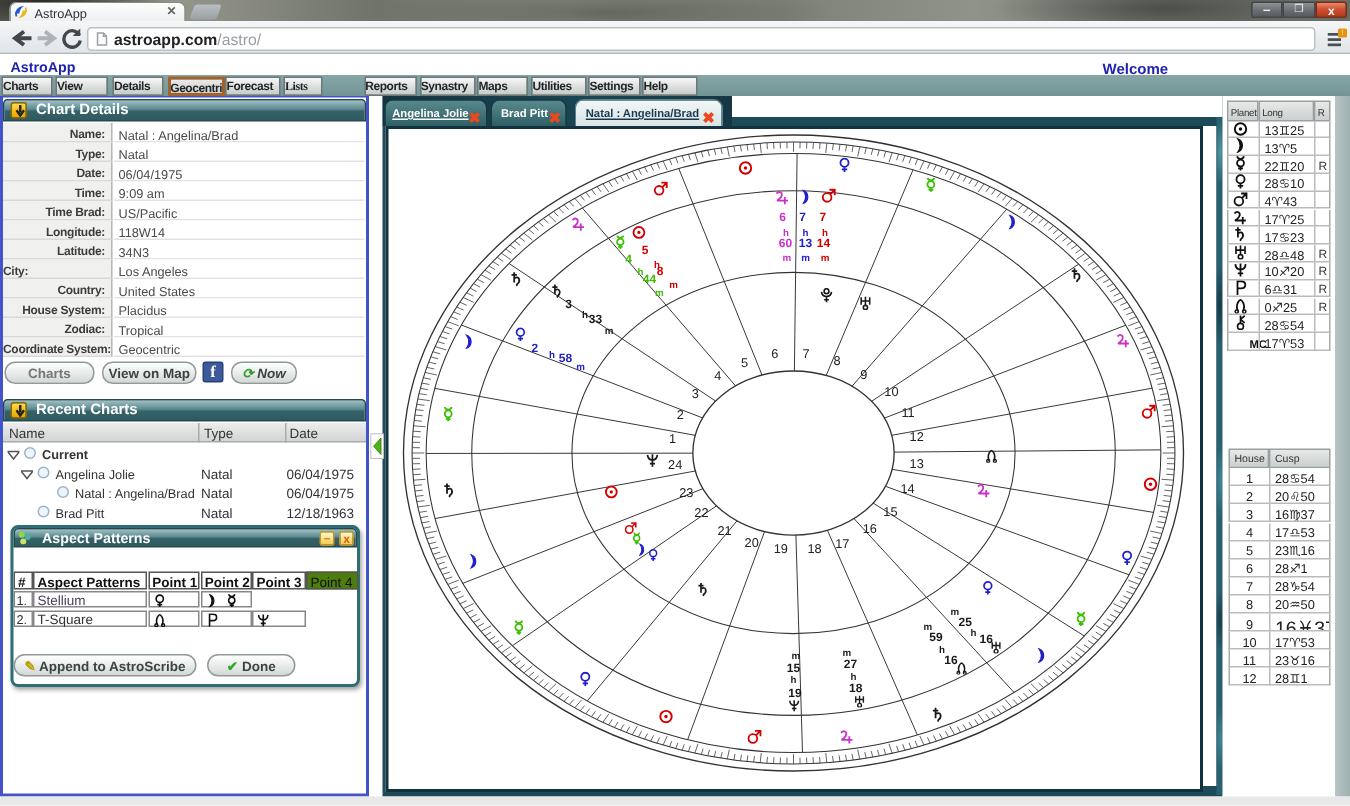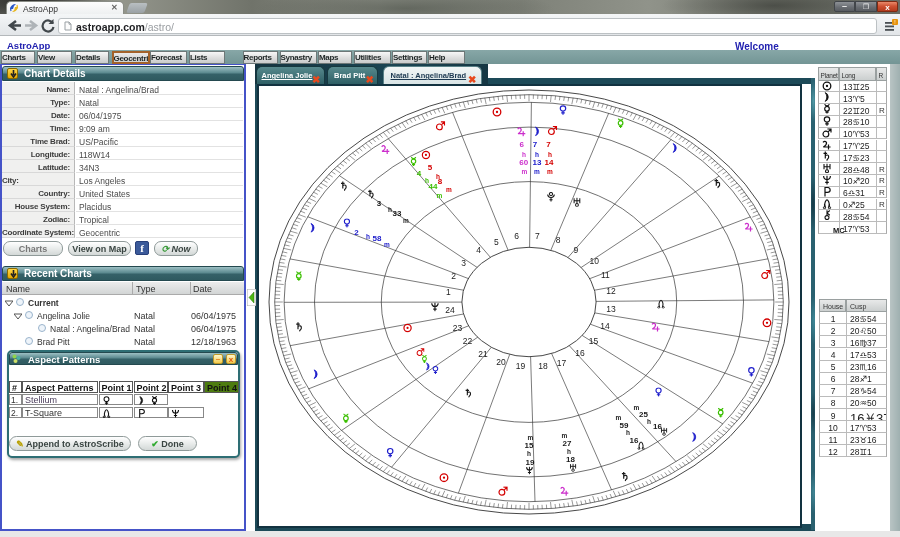--- a/index.html
+++ b/index.html
@@ -55,21 +55,21 @@
 <div class="ab" style="left:892px;top:18.5px;width:6px;height:6px;background:#e8930c;border-radius:1px;color:#fff;font-size:5px;text-align:center;line-height:6px">!</div>
 <div class="ab" style="left:0;top:37px;width:900px;height:13px;background:#fff"></div>
 <div class="ab" style="left:7px;top:39.5px;font-size:9.5px;font-weight:bold;color:#2222b0">AstroApp</div>
 <div class="ab" style="left:735px;top:41px;font-size:10px;font-weight:bold;color:#2222b0">Welcome</div>
 <div class="ab" style="left:0;top:50px;width:900px;height:14px;background:linear-gradient(#87a7a7,#739595)"></div>
 <div class="ab mbtn" style="left:1px;top:51px;width:34px;height:13px;">Charts</div>
 <div class="ab mbtn" style="left:37px;top:51px;width:35px;height:13px;">View</div>
 <div class="ab mbtn" style="left:75px;top:51px;width:34px;height:13px;">Details</div>
 <div class="ab mbtn" style="left:111.5px;top:51px;width:38px;height:13px;border:2px solid #a3622a;background:linear-gradient(#e9e9e9,#cfcfcf);">Geocentric</div>
 <div class="ab mbtn" style="left:150px;top:51px;width:37px;height:13px;">Forecast</div>
-<div class="ab mbtn" style="left:189px;top:51px;width:36px;height:13px;">Lists</div>
+<div class="ab mbtn" style="left:189px;top:51px;width:26px;height:13px;font-family:Liberation Serif, serif;">Lists</div>
 <div class="ab mbtn" style="left:242.5px;top:51px;width:35.5px;height:13px;">Reports</div>
 <div class="ab mbtn" style="left:279.5px;top:51px;width:37px;height:13px;">Synastry</div>
 <div class="ab mbtn" style="left:318px;top:51px;width:34px;height:13px;">Maps</div>
 <div class="ab mbtn" style="left:354px;top:51px;width:36.5px;height:13px;">Utilities</div>
 <div class="ab mbtn" style="left:392px;top:51px;width:34.5px;height:13px;">Settings</div>
 <div class="ab mbtn" style="left:428px;top:51px;width:37px;height:13px;">Help</div>
 <div class="ab" style="left:0;top:64px;width:245.5px;height:467px;background:#fff;border:2px solid #4553c8;border-top:1.5px solid #4553c8"></div>
 <div class="ab hdrbar" style="left:2px;top:66px;width:241.5px;height:15px;font-size:10px;line-height:14px;padding-left:21px">Chart Details</div>
 <div class="ab" style="left:7px;top:68px;width:11px;height:11px;background:linear-gradient(#ffd84a,#e8a800);border:1px solid #8a6a00;border-radius:2px"></div>
 <svg class="ab" style="left:9.5px;top:70px" width="7" height="8" viewBox="0 0 7 8">
@@ -195,21 +195,21 @@
     <circle cx="6.5" cy="4" r="2" fill="#4ab0a0"></circle>
     <circle cx="3.5" cy="7" r="2" fill="#cde06a"></circle>
   </svg>
 <div class="ab" style="left:213px;top:353.5px;width:10px;height:10px;background:linear-gradient(#fff8cf,#f2cc4e);border:1px solid #c09a28;border-radius:2px;color:#e07614;font-size:8px;font-weight:bold;text-align:center;line-height:8px">–</div>
 <div class="ab" style="left:226px;top:353.5px;width:10px;height:10px;background:linear-gradient(#fff8cf,#f2cc4e);border:1px solid #c09a28;border-radius:2px;color:#e05a10;font-size:8px;font-weight:bold;text-align:center;line-height:9px">x</div>
 <div class="ab" style="left:9px;top:381px;width:13px;height:12px;border:1px solid #555;font-size:9px;font-weight:bold;color:#111;padding:1px 0 0 2px;background:#fff">#</div>
 <div class="ab" style="left:22px;top:381px;width:76px;height:12px;border:1px solid #555;font-size:9px;font-weight:bold;color:#111;padding:1px 0 0 2px;background:#fff">Aspect Patterns</div>
 <div class="ab" style="left:98.5px;top:381px;width:34.5px;height:12px;border:1px solid #555;font-size:9px;font-weight:bold;color:#111;padding:1px 0 0 2px;background:#fff">Point 1</div>
 <div class="ab" style="left:133.5px;top:381px;width:34px;height:12px;border:1px solid #555;font-size:9px;font-weight:bold;color:#111;padding:1px 0 0 2px;background:#fff">Point 2</div>
 <div class="ab" style="left:168px;top:381px;width:35.5px;height:12px;border:1px solid #555;font-size:9px;font-weight:bold;color:#111;padding:1px 0 0 2px;background:#fff">Point 3</div>
-<div class="ab" style="left:204px;top:381px;width:34.5px;height:12px;border:1px solid #555;font-size:9px;font-weight:bold;color:#111;padding:1px 0 0 2px;background:#4d7c0f">Point 4</div>
+<div class="ab" style="left:204px;top:381px;width:34.5px;height:12px;border:1px solid #555;font-size:9px;font-weight:normal;color:#111;padding:1px 0 0 2px;background:#4d7c0f">Point 4</div>
 <div class="ab" style="left:9px;top:394px;width:13px;height:11px;border:1px solid #888;font-size:8.5px;color:#333;padding-left:1px">1.</div>
 <div class="ab" style="left:22px;top:394px;width:76px;height:11px;border:1px solid #888;font-size:9px;color:#4a3c5a;padding-left:2px">Stellium</div>
 <div class="ab" style="left:98.5px;top:394px;width:34.5px;height:11px;border:1px solid #888;padding:1px 0 0 2px;line-height:8px"><svg width="9" height="9" viewBox="0 0 10 10" style="color:#111;vertical-align:top">
       <use href="#g-ven"></use>
     </svg></div>
 <div class="ab" style="left:133.5px;top:394px;width:34px;height:11px;border:1px solid #888;padding:1px 0 0 2px;line-height:8px"><svg width="9" height="9" viewBox="0 0 10 10" style="color:#111;vertical-align:top">
       <use href="#g-moon"></use>
     </svg> <svg width="9" height="9" viewBox="0 0 10 10" style="color:#111;vertical-align:top">
       <use href="#g-mer"></use>
     </svg></div>
@@ -488,21 +488,21 @@
 <div class="ab" style="left:839px;top:104.1px;width:37px;height:11.8px;border-left:1px solid #bbb;border-bottom:1px solid #bbb;font-size:8.5px;color:#222;padding:1.5px 0 0 3px;white-space:nowrap;overflow:hidden">22♊︎20</div>
 <div class="ab" style="left:876px;top:104.1px;width:10.5px;height:11.8px;border-left:1px solid #bbb;border-right:1px solid #aaa;border-bottom:1px solid #bbb;font-size:8px;color:#333;padding:1.5px 0 0 2px">R</div>
 <div class="ab" style="left:818px;top:115.9px;width:21px;height:11.8px;border-left:1px solid #aaa;border-bottom:1px solid #bbb;color:#111;padding-left:3px;line-height:11px"><svg width="10" height="10" viewBox="0 0 10 10" style="color:#111;vertical-align:top">
       <use href="#g-ven"></use>
     </svg></div>
 <div class="ab" style="left:839px;top:115.9px;width:37px;height:11.8px;border-left:1px solid #bbb;border-bottom:1px solid #bbb;font-size:8.5px;color:#222;padding:1.5px 0 0 3px;white-space:nowrap;overflow:hidden">28♋︎10</div>
 <div class="ab" style="left:876px;top:115.9px;width:10.5px;height:11.8px;border-left:1px solid #bbb;border-right:1px solid #aaa;border-bottom:1px solid #bbb;font-size:8px;color:#333;padding:1.5px 0 0 2px"></div>
 <div class="ab" style="left:818px;top:127.7px;width:21px;height:11.8px;border-left:1px solid #aaa;border-bottom:1px solid #bbb;color:#111;padding-left:3px;line-height:11px"><svg width="10" height="10" viewBox="0 0 10 10" style="color:#111;vertical-align:top">
       <use href="#g-mar"></use>
     </svg></div>
-<div class="ab" style="left:839px;top:127.7px;width:37px;height:11.8px;border-left:1px solid #bbb;border-bottom:1px solid #bbb;font-size:8.5px;color:#222;padding:1.5px 0 0 3px;white-space:nowrap;overflow:hidden">10♈︎53</div>
+<div class="ab" style="left:839px;top:127.7px;width:37px;height:11.8px;border-left:1px solid #bbb;border-bottom:1px solid #bbb;font-size:8.5px;color:#222;padding:1.5px 0 0 3px;white-space:nowrap;overflow:hidden">4♈︎43</div>
 <div class="ab" style="left:876px;top:127.7px;width:10.5px;height:11.8px;border-left:1px solid #bbb;border-right:1px solid #aaa;border-bottom:1px solid #bbb;font-size:8px;color:#333;padding:1.5px 0 0 2px"></div>
 <div class="ab" style="left:818px;top:139.5px;width:21px;height:11.8px;border-left:1px solid #aaa;border-bottom:1px solid #bbb;color:#111;padding-left:3px;line-height:11px"><svg width="10" height="10" viewBox="0 0 10 10" style="color:#111;vertical-align:top">
       <use href="#g-jup"></use>
     </svg></div>
 <div class="ab" style="left:839px;top:139.5px;width:37px;height:11.8px;border-left:1px solid #bbb;border-bottom:1px solid #bbb;font-size:8.5px;color:#222;padding:1.5px 0 0 3px;white-space:nowrap;overflow:hidden">17♈︎25</div>
 <div class="ab" style="left:876px;top:139.5px;width:10.5px;height:11.8px;border-left:1px solid #bbb;border-right:1px solid #aaa;border-bottom:1px solid #bbb;font-size:8px;color:#333;padding:1.5px 0 0 2px"></div>
 <div class="ab" style="left:818px;top:151.3px;width:21px;height:11.8px;border-left:1px solid #aaa;border-bottom:1px solid #bbb;color:#111;padding-left:3px;line-height:11px"><svg width="10" height="10" viewBox="0 0 10 10" style="color:#111;vertical-align:top">
       <use href="#g-sat"></use>
     </svg></div>
 <div class="ab" style="left:839px;top:151.3px;width:37px;height:11.8px;border-left:1px solid #bbb;border-bottom:1px solid #bbb;font-size:8.5px;color:#222;padding:1.5px 0 0 3px;white-space:nowrap;overflow:hidden">17♋︎23</div>

